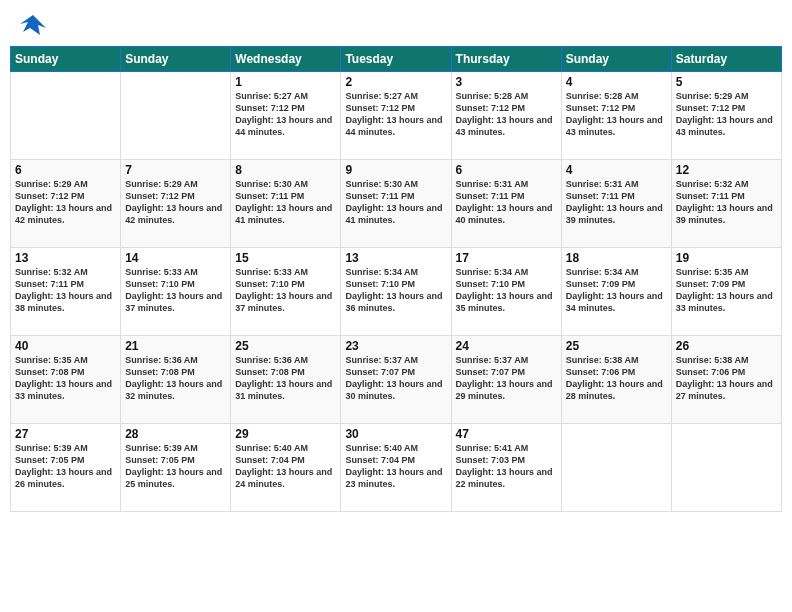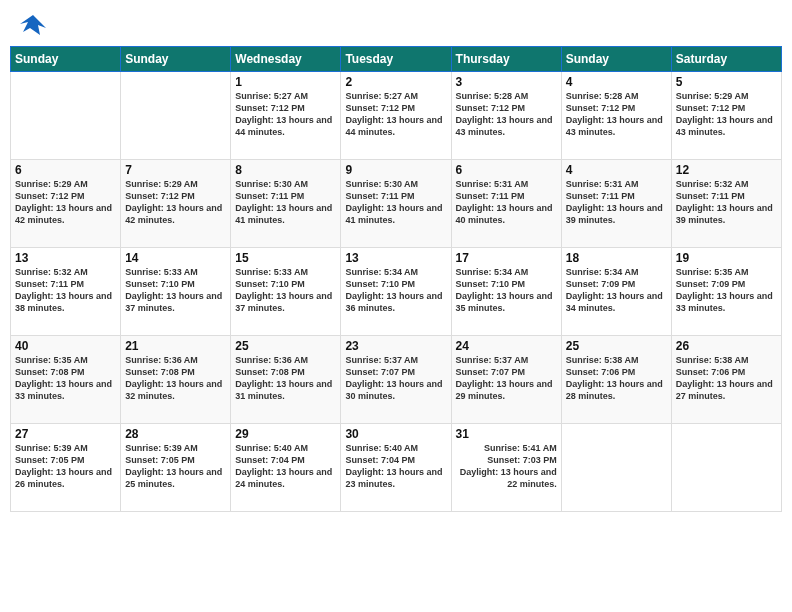--- a/index.html
+++ b/index.html
@@ -314,22 +314,22 @@
 Sunset: 7:04 PM
 Daylight: 13 hours and 24 minutes.</div>
         </td>
         <td>
           <span class="day-num">30</span>
           <div class="day-info" style="white-space: pre-line;">Sunrise: 5:40 AM
 Sunset: 7:04 PM
 Daylight: 13 hours and 23 minutes.</div>
         </td>
         <td>
-          <span class="day-num">31</span>
-          <div class="day-info" style="white-space: pre-line; text-align: right;">Sunrise: 5:41 AM
+          <span class="day-num">47</span>
+          <div class="day-info" style="white-space: pre-line;">Sunrise: 5:41 AM
 Sunset: 7:03 PM
 Daylight: 13 hours and 22 minutes.</div>
         </td>
         <td class="empty"></td>
         <td class="empty"></td>
       </tr>
     </tbody>
 </table>
 
 </body></html>

